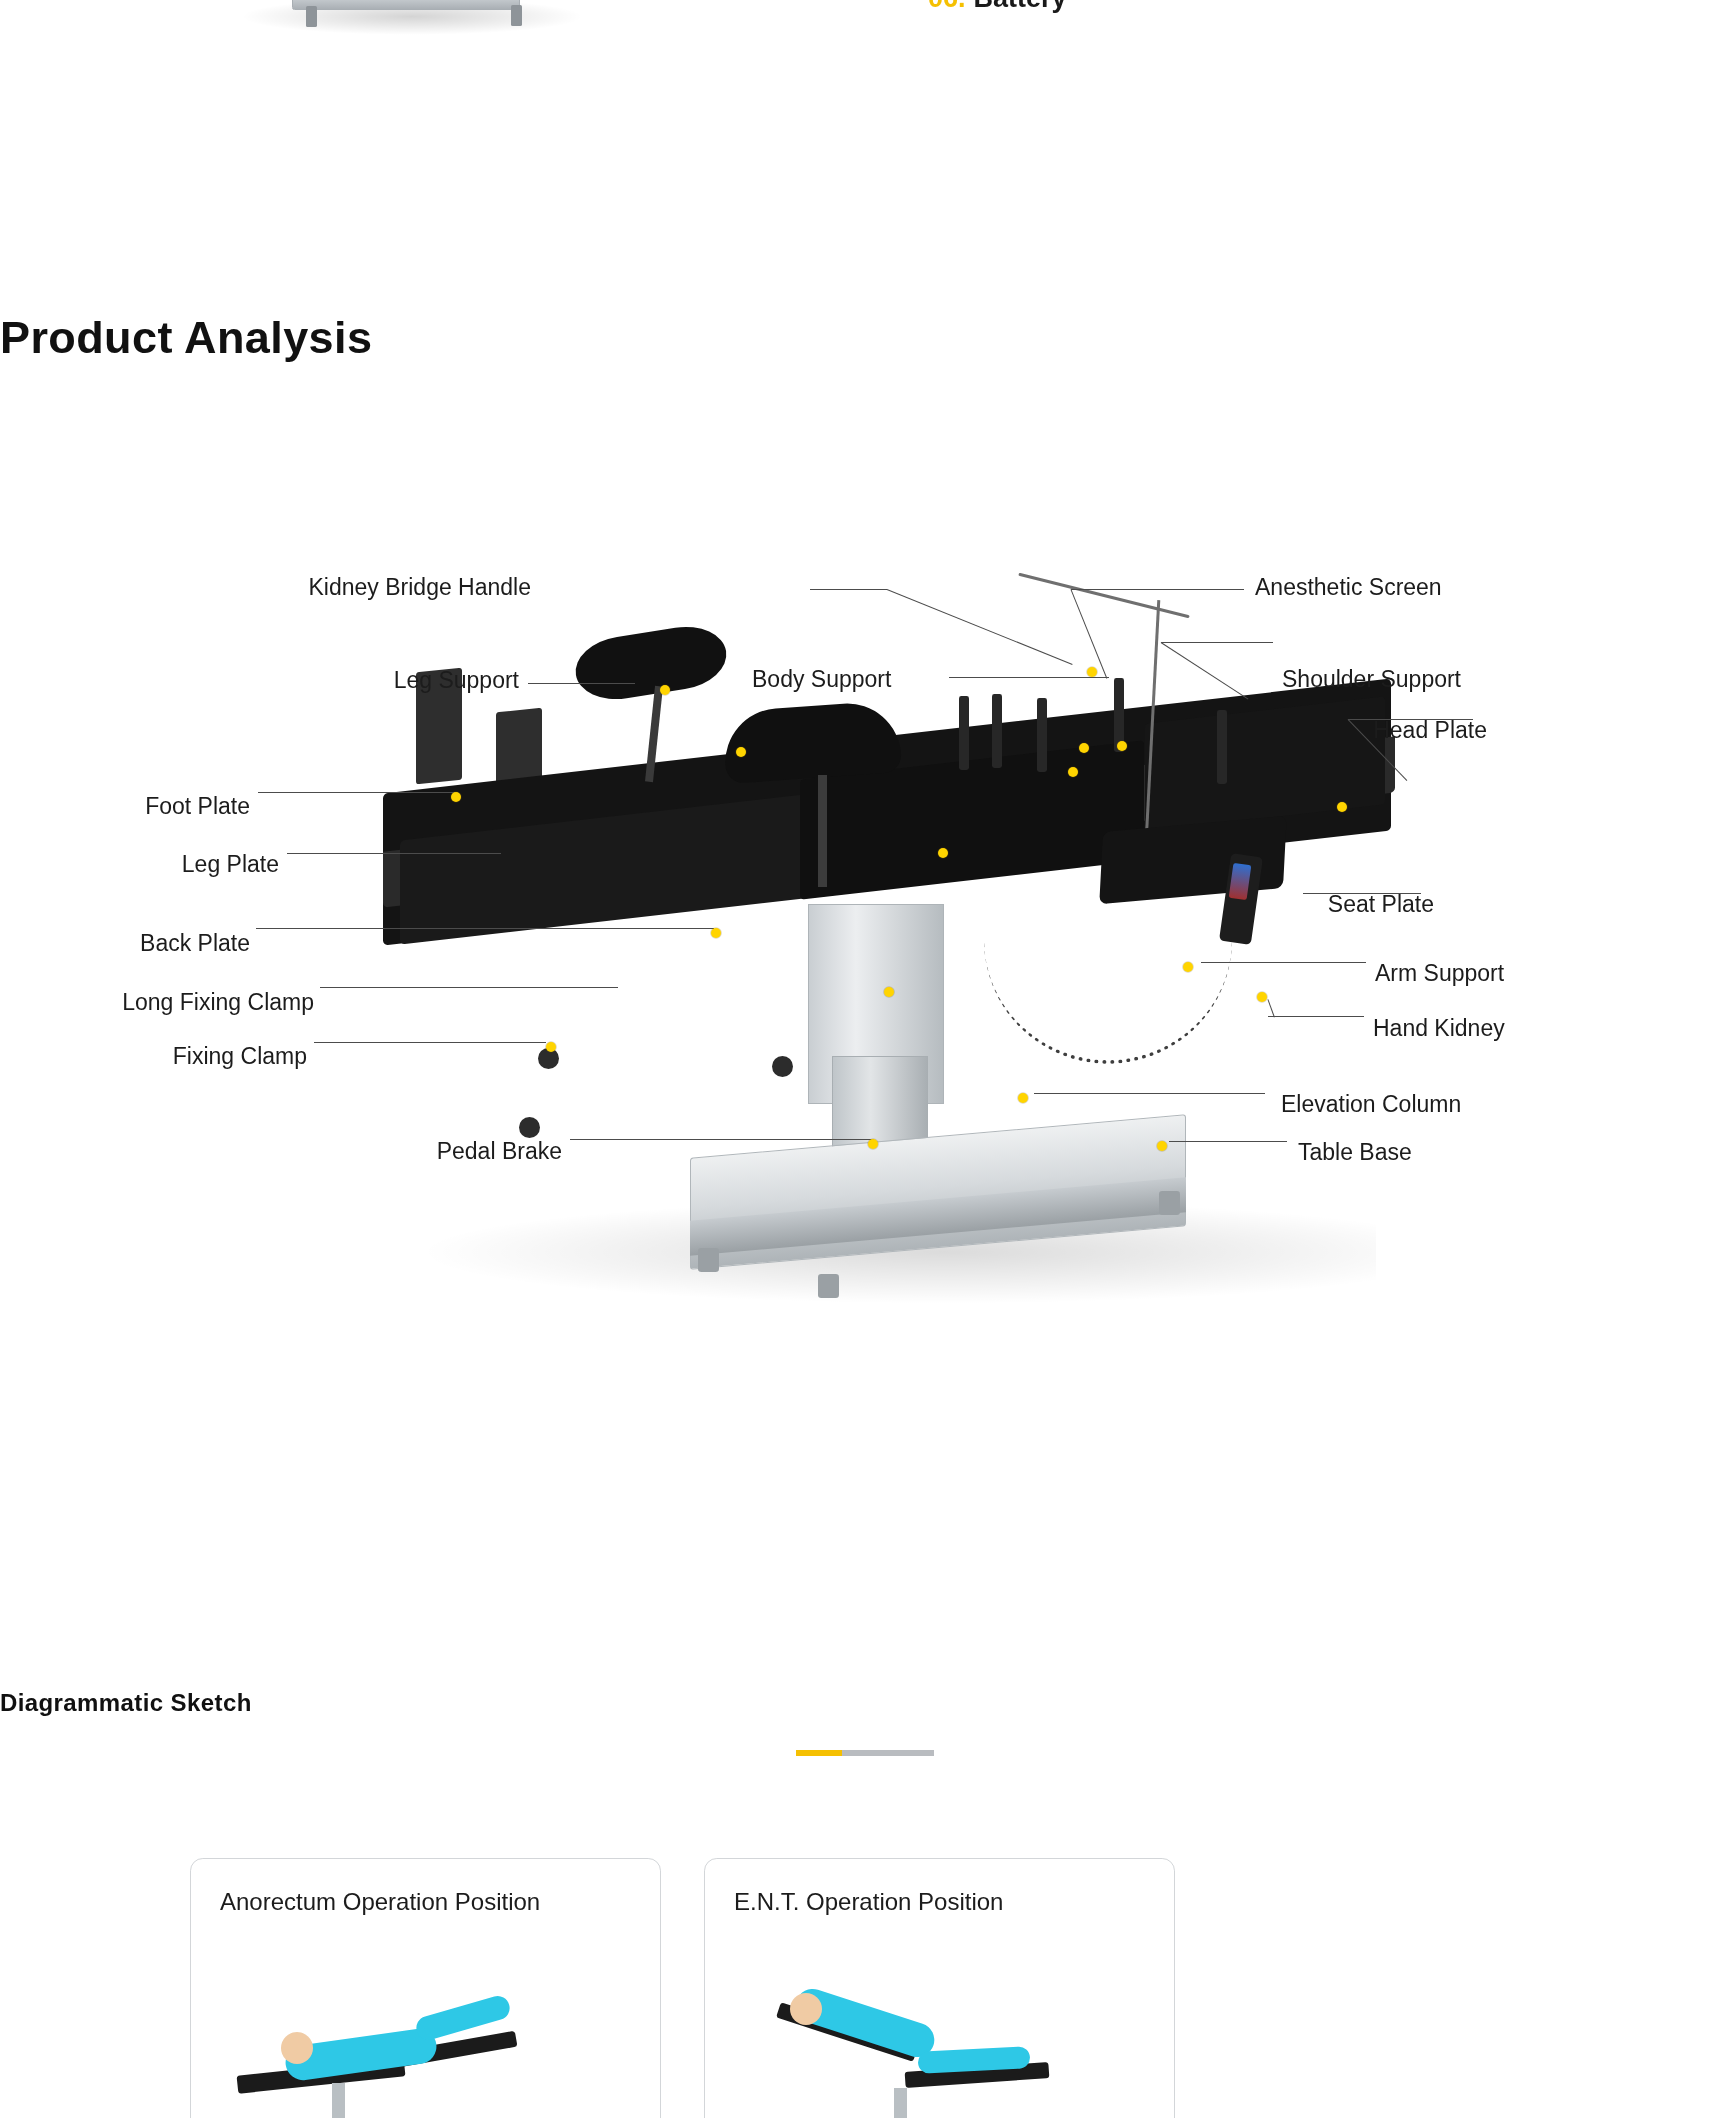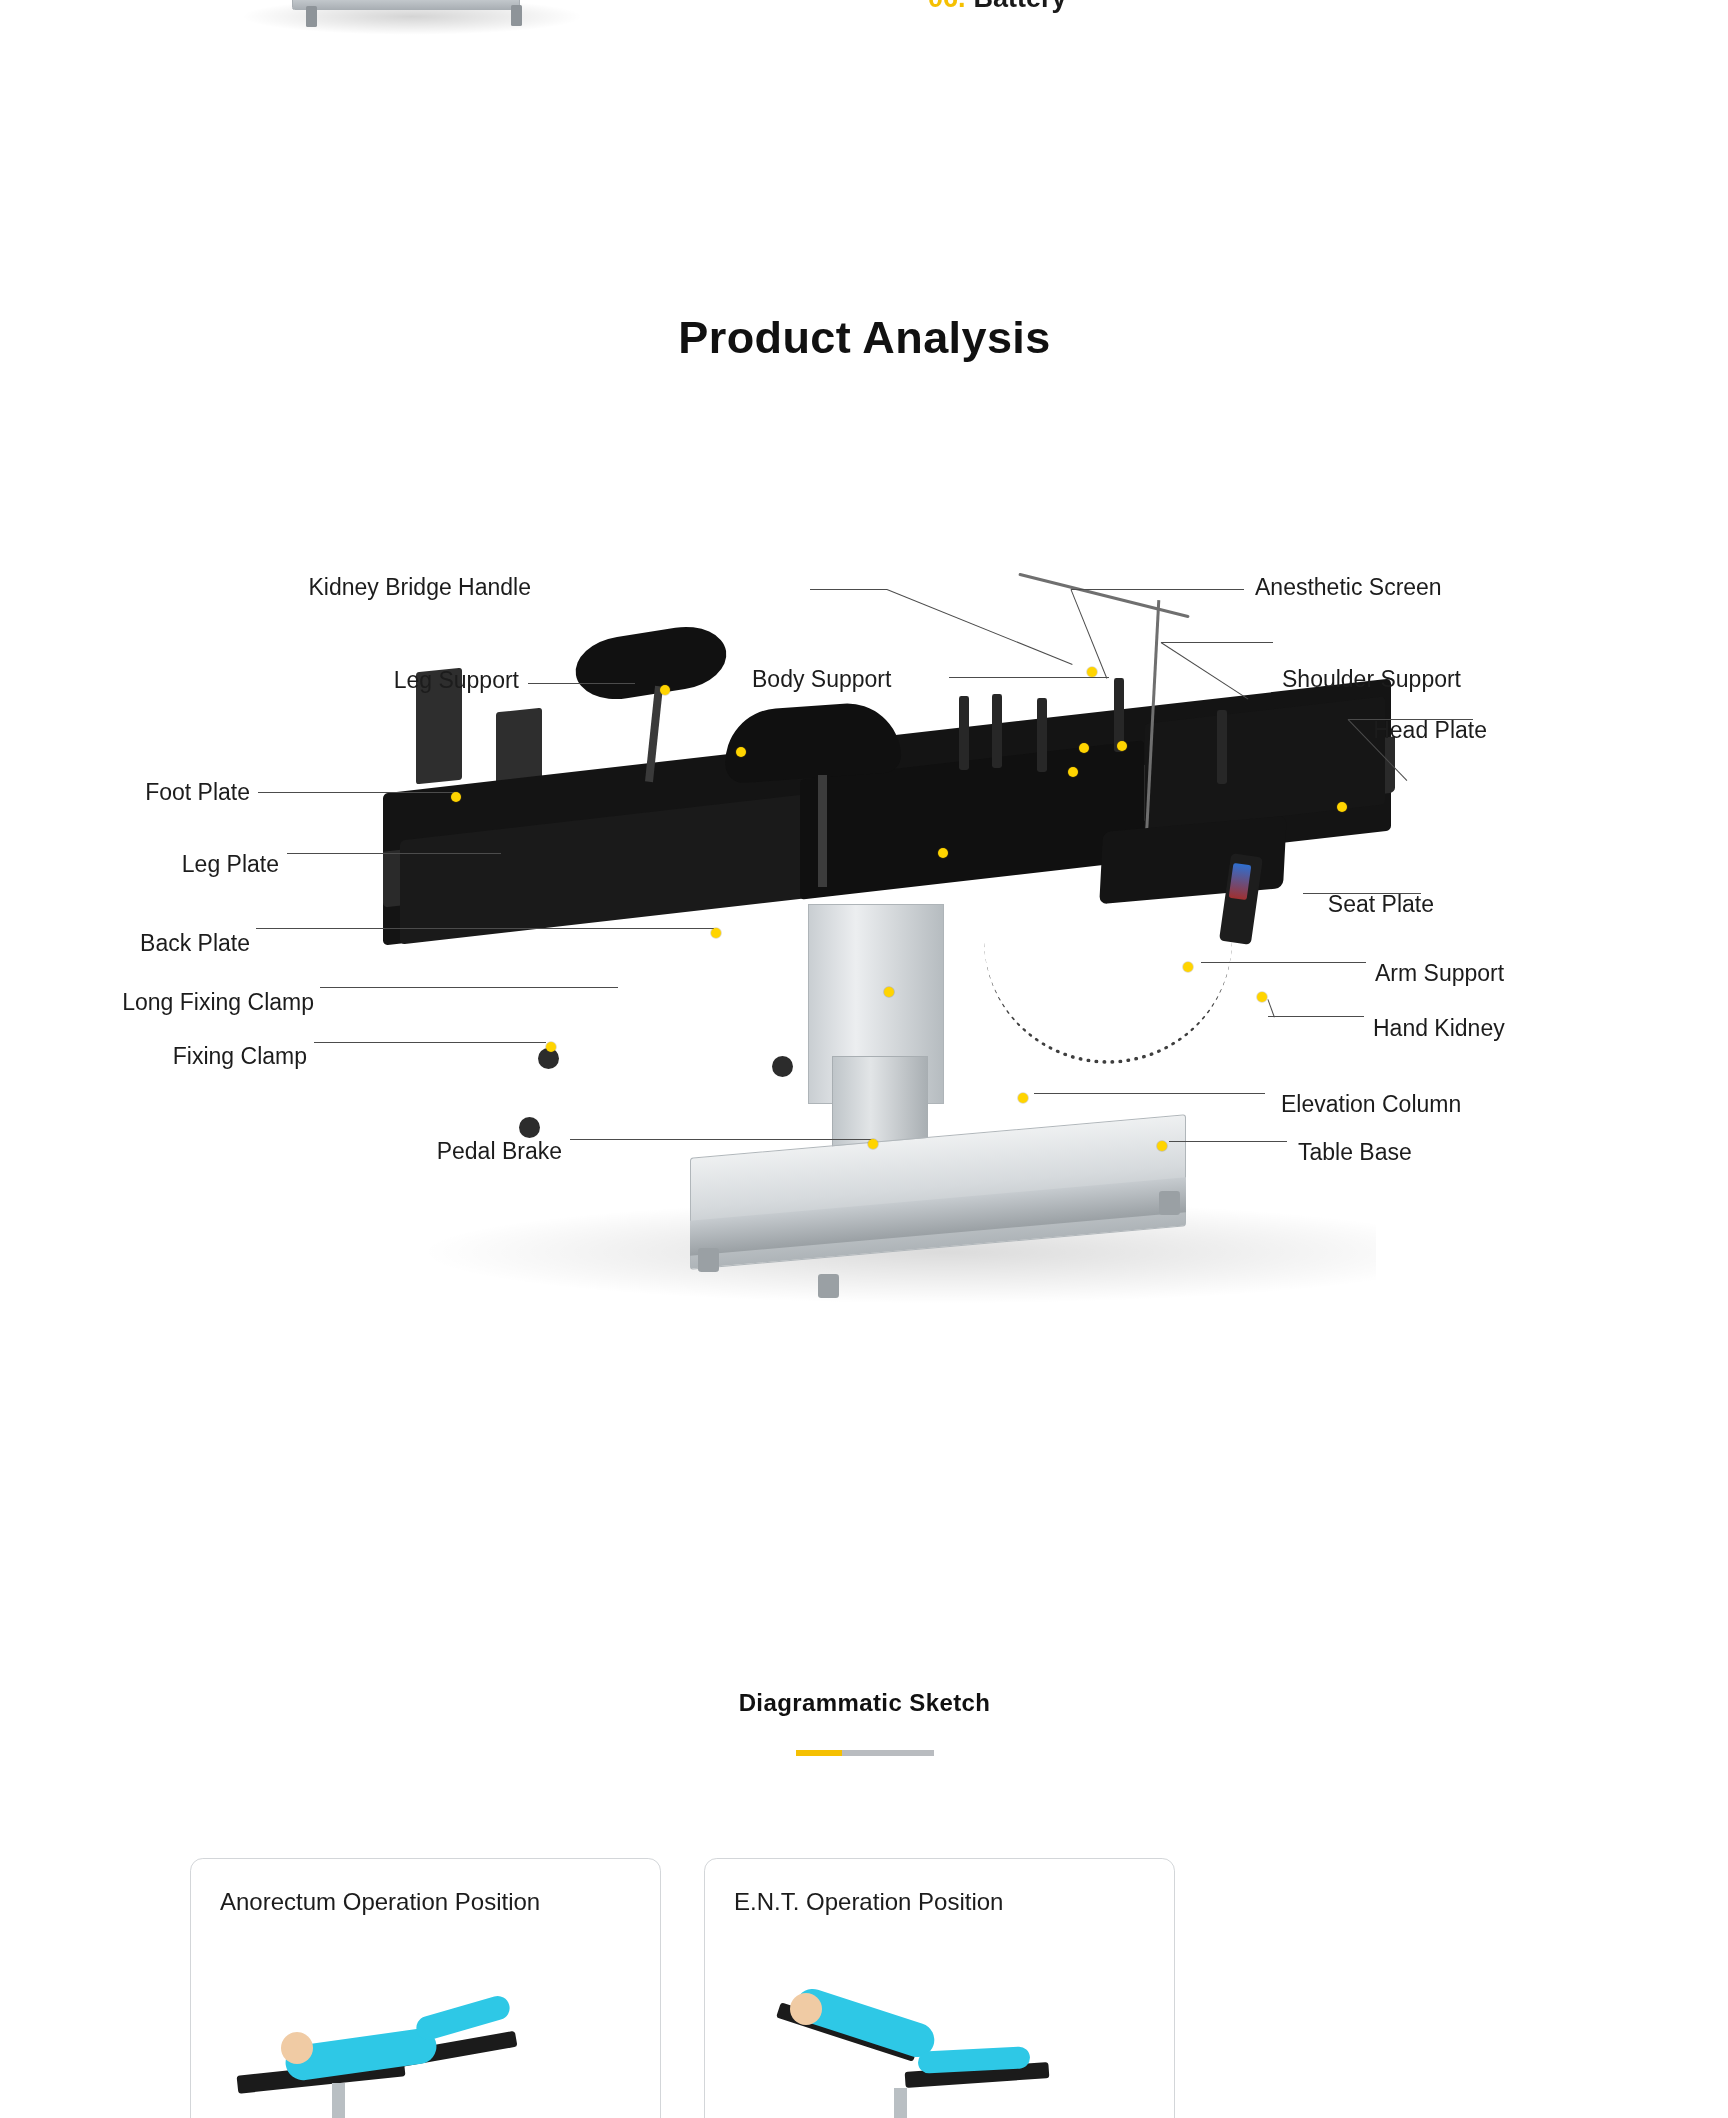--- a/index.html
+++ b/index.html
@@ -65,21 +65,21 @@
     position: absolute;
     left: 120px; top: 150px;
     width: 344px; height: 37px;
     background: radial-gradient(ellipse at center, rgba(0,0,0,.17) 0%, rgba(0,0,0,0) 70%);
   }
 
   
   .section-title {
     position: absolute;
     width: 100%;
-    text-align: center;
+    text-align: left;
     font-size: 45px;
     font-weight: bold;
     color: #111;
     letter-spacing: 0.4px;
   }
   #product-analysis-title { top: 312px; }
 
   .diagram {
     position: absolute;
     left: 0; top: 496px;
@@ -476,21 +476,21 @@
 
   <div class="callout" style="left:531px;top:78px;transform:translateX(-100%)">Kidney Bridge Handle</div>
   <div class="callout" style="left:1255px;top:78px">Anesthetic Screen</div>
 
   <div class="callout" style="left:519px;top:171px;transform:translateX(-100%)">Leg Support</div>
   <div class="callout" style="left:752px;top:170px">Body Support</div>
   <div class="callout" style="left:1282px;top:170px">Shoulder Support</div>
 
   <div class="callout" style="left:1487px;top:221px;transform:translateX(-100%)">Head Plate</div>
 
-  <div class="callout" style="left:250px;top:283px;transform:translateX(-100%)">Foot Plate</div>
+  <div class="callout" style="left:250px;top:297px;transform:translateX(-100%)">Foot Plate</div>
   <div class="callout" style="left:279px;top:355px;transform:translateX(-100%)">Leg Plate</div>
   <div class="callout" style="left:250px;top:434px;transform:translateX(-100%)">Back Plate</div>
   <div class="callout" style="left:314px;top:493px;transform:translateX(-100%)">Long Fixing Clamp</div>
   <div class="callout" style="left:307px;top:547px;transform:translateX(-100%)">Fixing Clamp</div>
 
   <div class="callout" style="left:1434px;top:395px;transform:translateX(-100%)">Seat Plate</div>
   <div class="callout" style="left:1375px;top:464px">Arm Support</div>
   <div class="callout" style="left:1373px;top:519px">Hand Kidney</div>
 
   <div class="callout" style="left:1281px;top:595px">Elevation Column</div>

